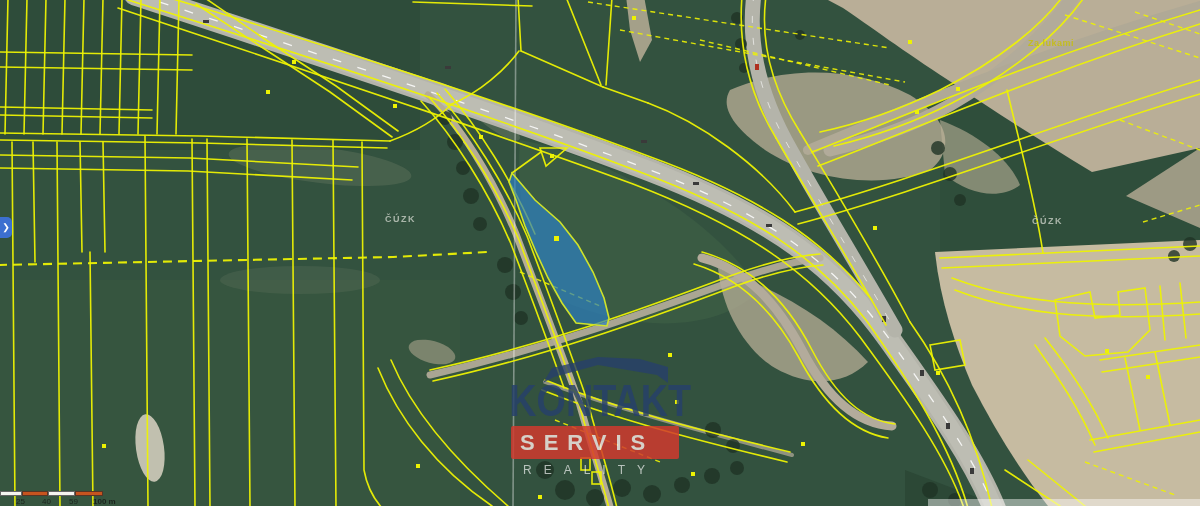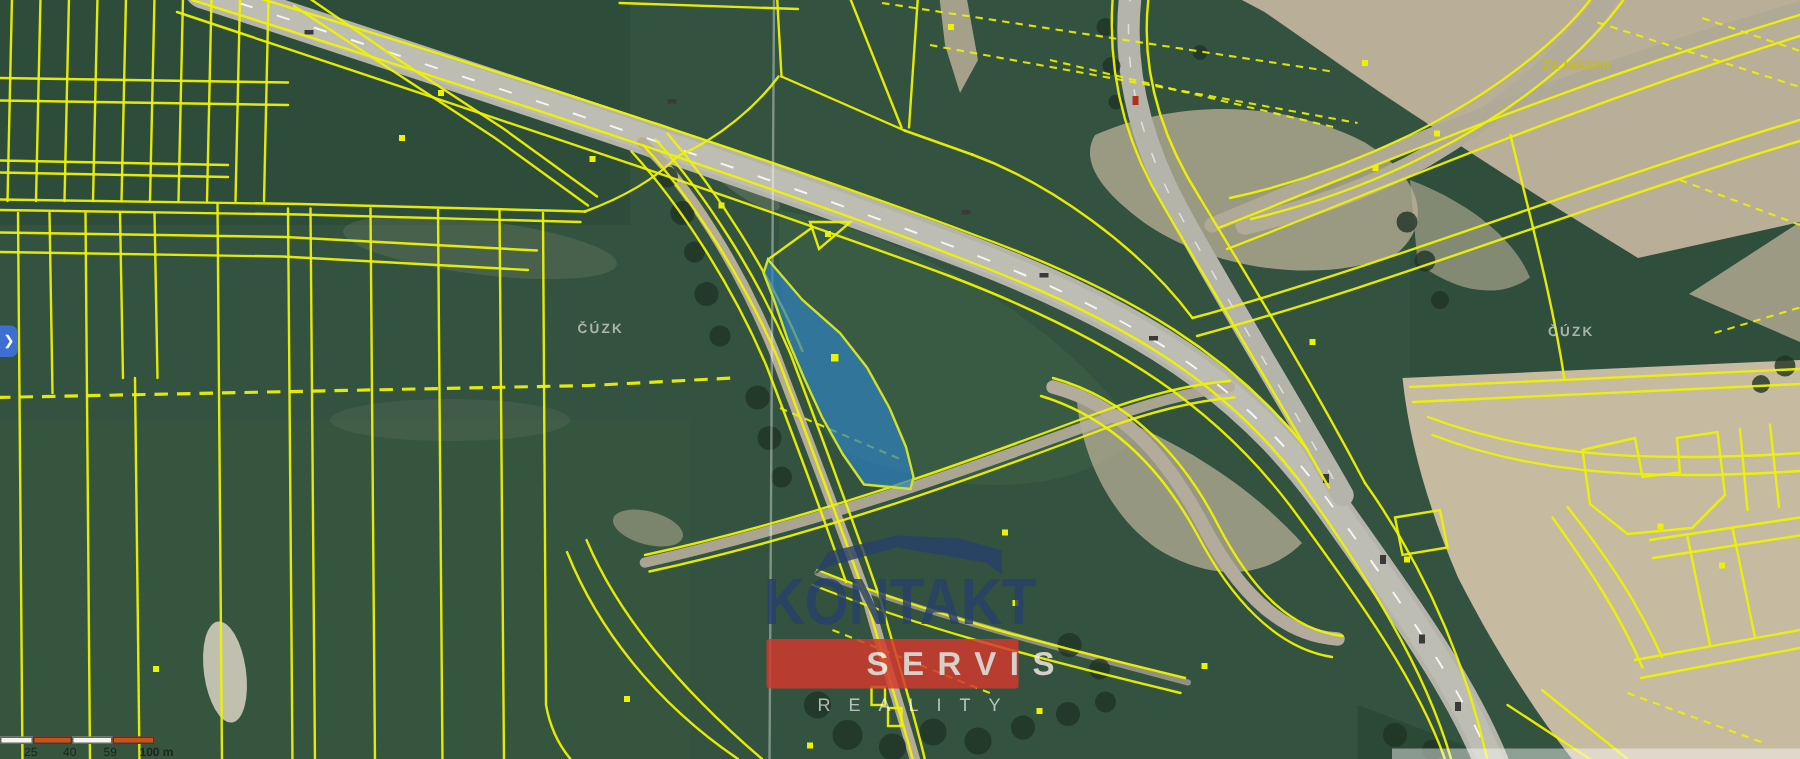--- a/index.html
+++ b/index.html
@@ -20,23 +20,23 @@
   
   .parcel{fill:var(--parcel_fill);fill-opacity:.7;stroke:var(--parcel_stroke);stroke-width:1.6;}
 
   
   .wm{position:absolute;left:505px;top:355px;width:185px;pointer-events:none;opacity:.9;}
   .wm-kontakt{position:absolute;left:6px;top:26px;width:172px;text-align:center;
       color:var(--watermark_navy);font-weight:bold;font-size:37px;letter-spacing:0px;
       transform:scale(1.02,1.18);opacity:.92;}
   .wm-bar{position:absolute;left:6px;top:71px;width:168px;height:33px;border-radius:2px;
       background:var(--watermark_red);opacity:.93;}
-  .wm-servis{width:100%;text-align:right;line-height:33px;color:#f6e9e4;font-weight:bold;
-      font-size:22px;letter-spacing:9px;text-indent:9px;padding-left:33px;}
-  .wm-reality{position:absolute;left:6px;top:108px;width:168px;text-align:right;
+  .wm-servis{width:100%;text-align:left;line-height:33px;color:#f6e9e4;font-weight:bold;
+      font-size:22px;letter-spacing:9px;text-indent:9px;}
+  .wm-reality{position:absolute;left:6px;top:108px;width:168px;text-align:left;
       color:rgba(255,255,255,.72);font-size:12px;letter-spacing:12px;text-indent:12px;}
 
   
   .expander{position:absolute;left:0;top:217px;width:12px;height:21px;
       background:var(--button_blue);border-radius:0 5px 5px 0;color:#fff;
       font-size:9px;line-height:21px;text-align:center;cursor:pointer;}
 
   
   .scalebar{position:absolute;left:0;top:491px;width:130px;height:15px;font-size:8px;color:#1c241e;}
   .sb-seg{position:absolute;top:0;height:5px;border:1px solid rgba(40,40,40,.7);box-sizing:border-box;}

